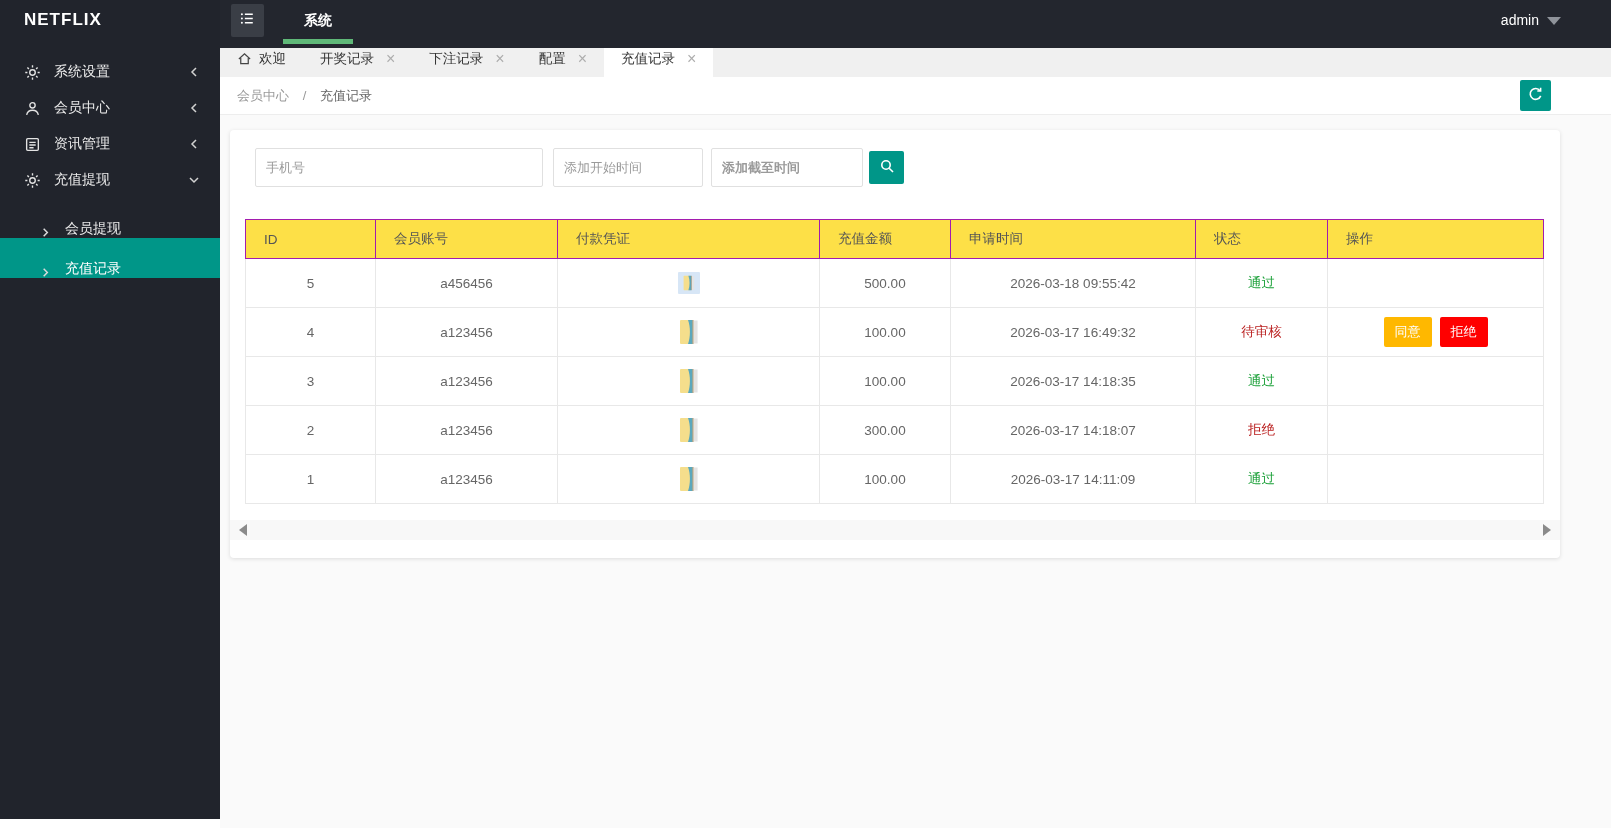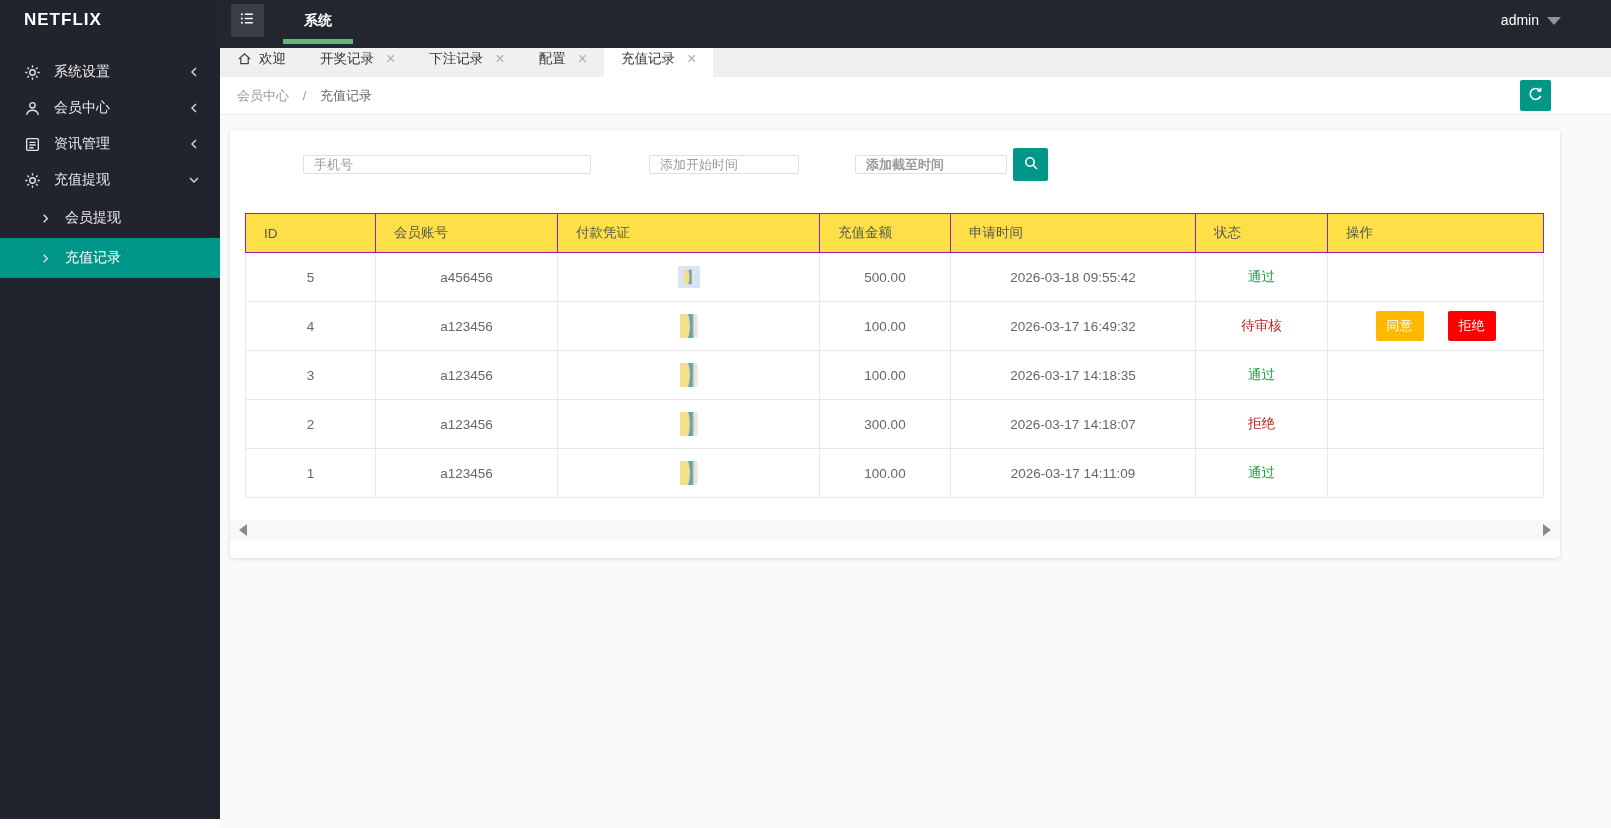--- a/index.html
+++ b/index.html
@@ -8,21 +8,21 @@
 
   
   .sidebar { position:absolute; left:0; top:0; width:220px; height:819px; background:#21242c; z-index:6; }
   .logo { height:40px; line-height:40px; padding-left:24px; color:#fff; font-size:17px; letter-spacing:1px; font-weight:bold; }
   .menu { margin-top:14px; }
   .menu-item { height:36px; display:flex; align-items:center; padding:0 20px 0 24px; color:#ebebeb; font-size:14px; cursor:pointer; }
   .menu-item .mi-icon { width:17px; height:17px; margin-right:13px; color:#e3e3e3; flex:none; }
   .mi-icon svg, .mi-caret svg, .sub-arrow svg { width:100%; height:100%; display:block; }
   .menu-item .mi-label { flex:1; }
   .menu-item .mi-caret { width:12px; height:12px; color:#d2d2d2; flex:none; }
-  .submenu-item { height:40px; display:flex; align-items:center; padding-left:40px; color:#ebebeb; font-size:14px; cursor:pointer; }
+  .submenu-item { height:40px; display:flex; align-items:flex-end; padding-left:40px; color:#ebebeb; font-size:14px; cursor:pointer; }
   .submenu-item .sub-arrow { width:11px; height:11px; margin-right:14px; color:#dcdcdc; flex:none; }
   .submenu-item.active { background:var(--teal); color:#fff; }
 
   
   .topbar { position:absolute; left:220px; top:0; right:0; height:48px; background:#23262e; z-index:5; }
   .hamburger { position:absolute; left:11px; top:4px; width:33px; height:33px; background:#3a3e46; border-radius:2px; color:#fff; display:flex; align-items:center; justify-content:center; cursor:pointer; }
   .hamburger svg { width:19px; height:19px; }
   .nav-item { position:absolute; left:58px; top:0; width:80px; height:40px; line-height:40px; text-align:center; color:#fff; font-size:14px; font-weight:bold; cursor:pointer; }
   .nav-underline { position:absolute; left:5px; right:5px; bottom:-4px; height:5px; background:var(--accent_green); }
   .user { position:absolute; right:50px; top:0; height:40px; line-height:40px; color:#fff; font-size:14px; cursor:pointer; }
@@ -42,34 +42,34 @@
   .crumb .sep { margin:0 10px; color:#999; }
   .crumb .cur { color:#666; }
   .refresh-btn { position:absolute; right:60px; top:3px; width:31px; height:31px; background:var(--teal); border:none; border-radius:2px; color:#fff; display:flex; align-items:center; justify-content:center; cursor:pointer; }
   .refresh-btn svg { width:17px; height:17px; }
 
   
   .main { position:absolute; left:220px; top:115px; right:0; bottom:0; background:#fafafa; }
   .card { position:absolute; left:10px; top:15px; width:1330px; height:428px; background:#fff; border-radius:4px; box-shadow:0 1px 4px rgba(0,0,0,.12); padding:15px; }
 
   .search-row { display:flex; margin-top:3px; margin-left:10px; align-items:center; }
-  .inp { height:19px; border:1px solid #e0e0e0; border-radius:2px; padding:0 10px; font-size:13px; color:#333; outline:none; background:#fff;margin-left:48px; }
+  .inp { height:39px; border:1px solid #e0e0e0; border-radius:2px; padding:0 10px; font-size:13px; color:#333; outline:none; background:#fff; }
   .inp::placeholder { color:#9a9a9a; }
   .inp-phone { width:288px; margin-right:10px; }
   .inp-start { width:150px; margin-right:8px; }
   .inp-end   { width:152px; margin-right:6px;font-weight:bold; }
   .search-btn { width:35px; height:33px; background:var(--teal); border:none; border-radius:2px; color:#fff; display:flex; align-items:center; justify-content:center; cursor:pointer; }
   .search-btn svg { width:16px; height:16px; }
 
   table { border-collapse:collapse; margin-top:32px; width:1298px; table-layout:fixed; }
   th { background:#fde047; border:1px solid #a21caf; height:39px; text-align:left; padding-left:18px; font-size:13.5px; color:#555; font-weight:normal; }
   td { border:1px solid #e8e8e8; height:49px; text-align:center; font-size:13.5px; color:#666; background:#fff; }
   .status-green { color:var(--status_green); }
   .status-grey  { color:#b91c1c; }
-  .act-btn { display:inline-block; padding:6px 11px; border:none; border-radius:2px; color:#fff; font-size:13px; cursor:pointer; margin:0 12px; }
+  .act-btn { display:inline-block; padding:6px 11px; border:none; border-radius:2px; color:#fff; font-size:13px; cursor:pointer; margin:0 4px; }
   .thumb { display:inline-block; vertical-align:middle; line-height:0; cursor:pointer; }
   .thumb svg { display:block; }
   .thumb-selected { background:#d7e6f6; padding:3px 5px; border-radius:1px; }
 
   .hscroll { position:absolute; left:0; right:0; bottom:18px; height:20px; background:#f8f8f8; cursor:pointer; }
   .arr { position:absolute; top:4px; width:0; height:0; border-top:6px solid transparent; border-bottom:6px solid transparent; cursor:pointer; }
   .arr-left  { left:9px;  border-right:8px solid #8a8a8a; }
   .arr-right { right:9px; border-left:8px solid #8a8a8a; }
 </style>
 </head>

